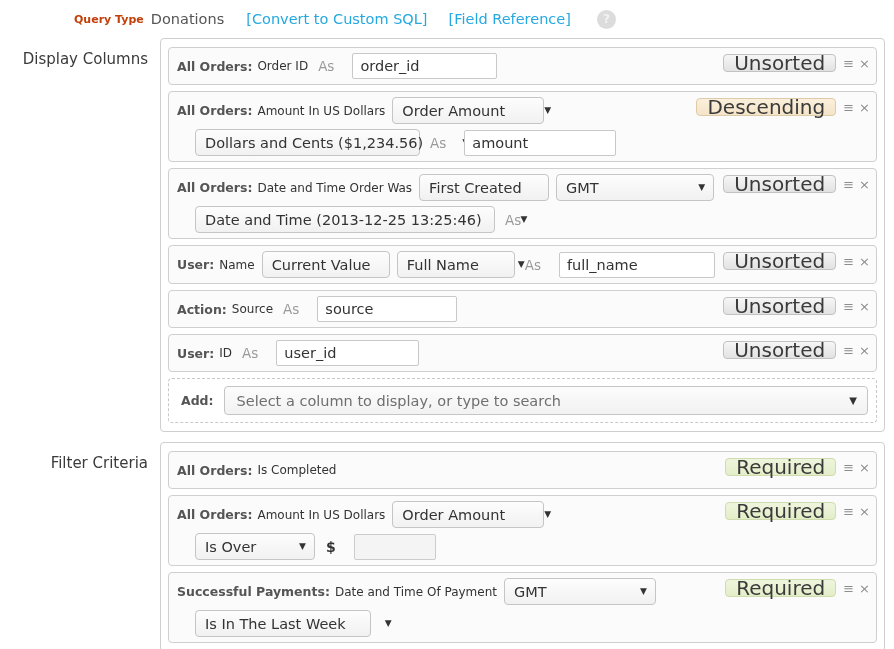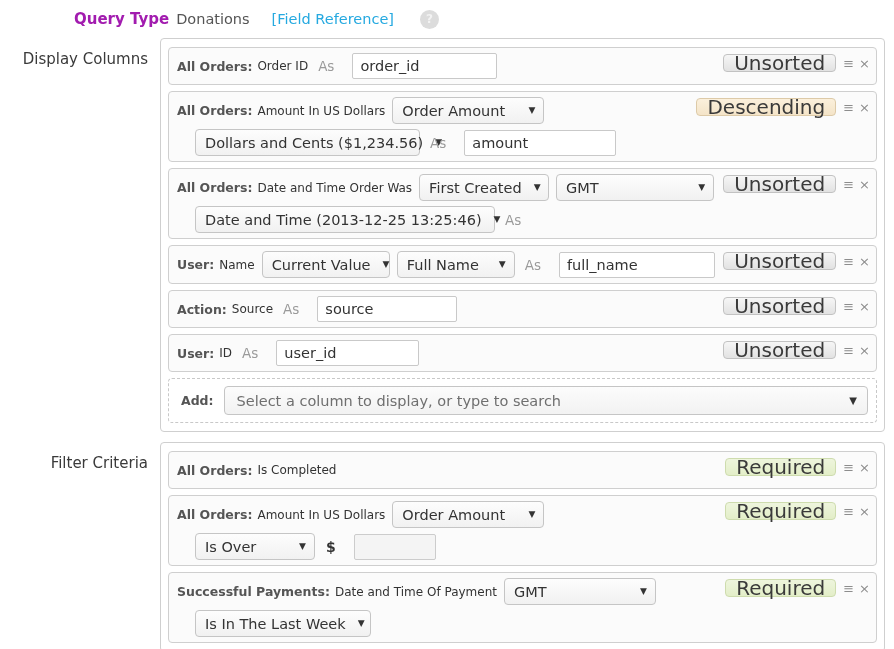--- a/index.html
+++ b/index.html
@@ -17,22 +17,22 @@
 
   
   .header-row {
     display: flex;
     align-items: center;
     height: 38px;
     padding-left: 74px;
   }
   .qt-label {
     font-weight: bold;
-    color: #a21caf;
-    font-size: 15px;
+    color: #c2410c;
+    font-size: 11px;
     margin-right: 7px;
   }
   .qt-value {
     color: #555555;
     font-size: 14.5px;
     margin-right: 22px;
   }
   .hdr-link {
     color: #25a9e0;
     font-size: 14.5px;
@@ -146,20 +146,21 @@
     border: 1px solid #c5c5c5;
     border-radius: 4px;
     background: linear-gradient(#fdfdfd, #f1f1f1);
     height: 27px;
     padding: 0 8px 0 9px;
     font-size: 14.5px;
     color: #333;
     cursor: pointer;
     white-space: nowrap;
     margin-right: 7px;
+    gap: 27px;
   }
   .sel .caret {
     font-size: 9px;
     margin-left: 12px;
     color: #333;
     line-height: 1;
   }
 
   
   .crit-right {
@@ -245,20 +246,21 @@
   .add-select .caret { font-size: 10px; color: #333; }
 </style>
 </head>
 <body>
 
 <div class="page">
 
   <div class="header-row">
     <span class="qt-label">Query Type</span>
     <span class="qt-value">Donations</span>
+    <a class="hdr-link">[Convert to Custom SQL]</a>
     <a class="hdr-link">[Field Reference]</a>
     <span class="help-icon">?</span>
   </div>
 
   <div class="section">
     <div class="section-label">Display Columns</div>
     <div class="panel">
 
       <div class="crit">
         <div class="crit-line">

